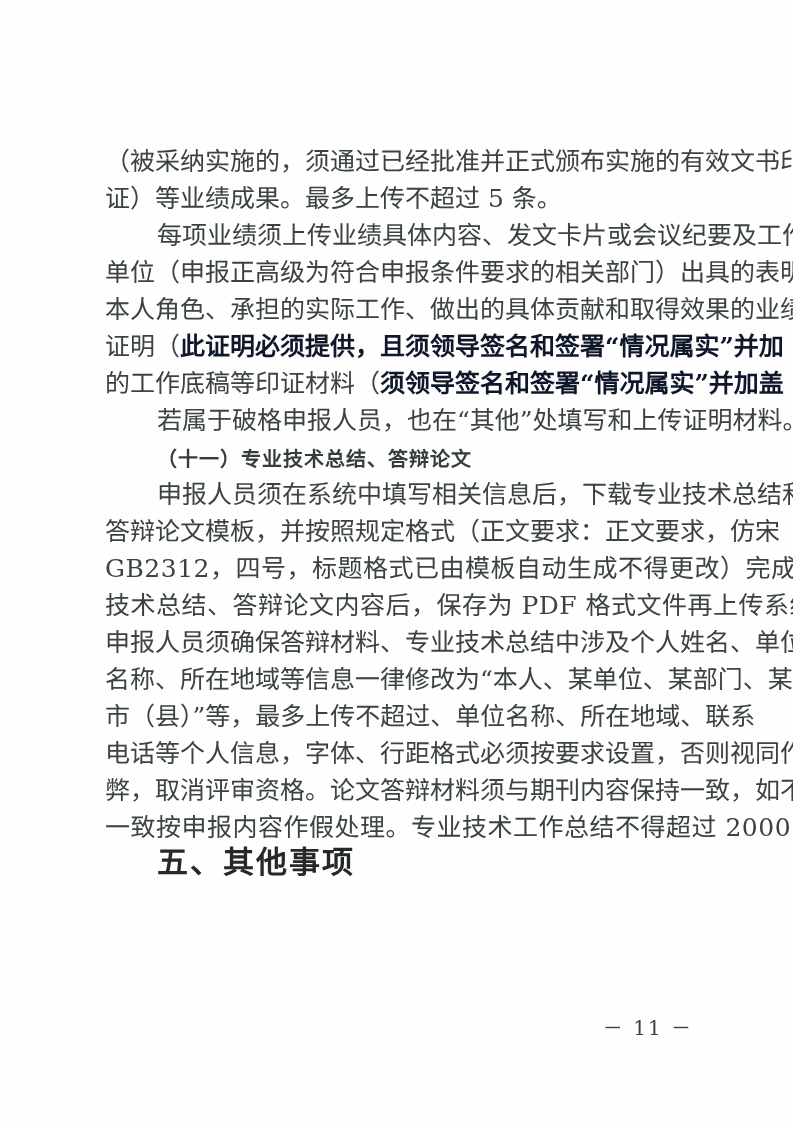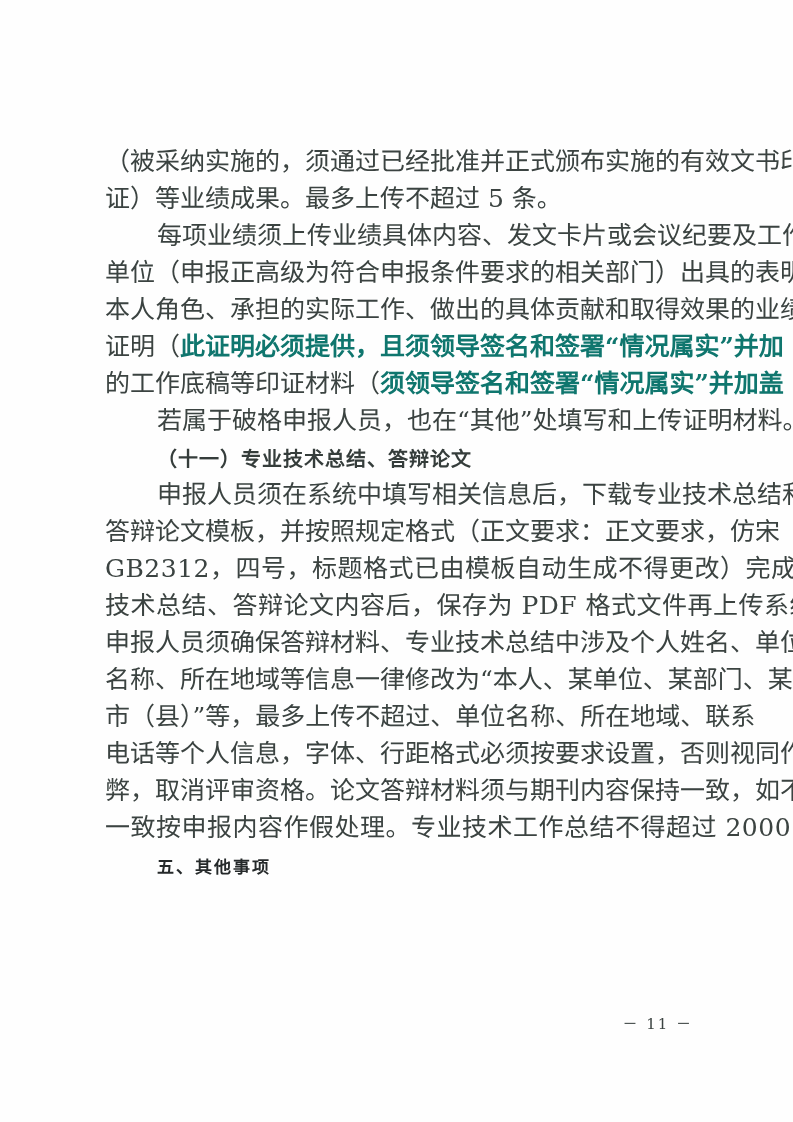--- a/index.html
+++ b/index.html
@@ -41,21 +41,21 @@
   }
 
   
   .indent {
     padding-left: 52px;
   }
 
   
   .b {
     font-weight: 700;
-    color: #0f766e;
+    color: #0f172a;
     text-align: right;
   }
 
   
   .lat {
     font-family: "DejaVu Serif", "Liberation Serif", serif;
     letter-spacing: .5px;
   }
 
   
@@ -63,32 +63,32 @@
     font-family: "DejaVu Serif", "Liberation Serif", serif;
     font-size: 20px;
     color: #353d3b;
     font-weight: 600;
     letter-spacing: 1px;
   }
 
   
   .section-heading {
     font-family: Liberation Mono, monospace;
-    font-size: 17px;
+    font-size: 31px;
     font-weight: 700;
     color: #25292a;
     letter-spacing: 2px;
   }
 
   .pagenum {
     position: absolute;
     right: 100px;
     top: 1012px;
     font-family: "DejaVu Serif", "Liberation Serif", serif;
-    font-size: 15px;
+    font-size: 20px;
     color: #3b4341;
     letter-spacing: 2px;
     white-space: nowrap;
   }
 </style>
 </head>
 <body>
 
 <div class="page">
 

